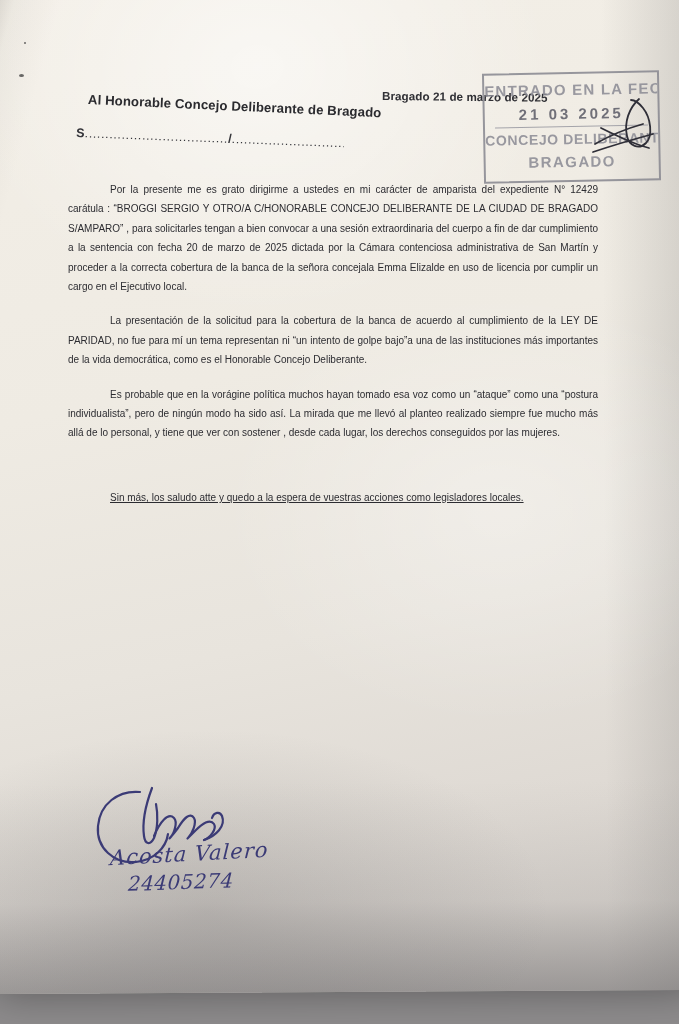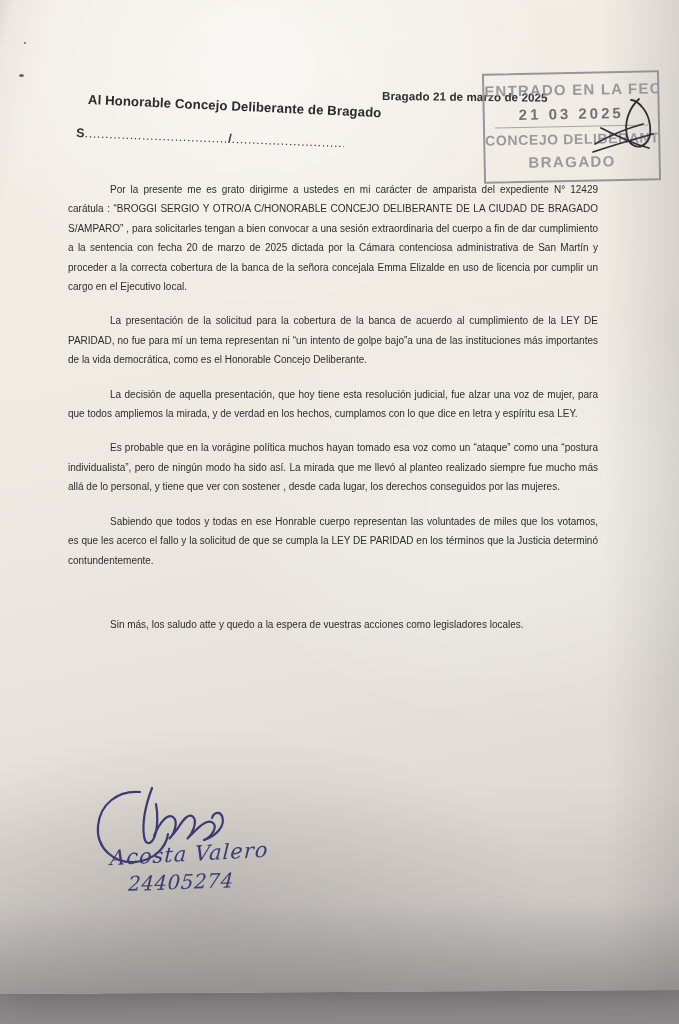--- a/index.html
+++ b/index.html
@@ -155,21 +155,21 @@
   }
   .body p {
     margin: 0 0 15px 0;
     text-indent: 42px;
     text-align: justify;
     font-size: 10px;
     line-height: 19.4px;
     color: #2c2c31;
     font-family: "Liberation Sans", sans-serif;
   }
-  .body p.last { margin-bottom: 0; }
+  .body p.last { margin-bottom: 0; text-decoration: underline; }
   .gap { height: 30px; }
 
   
   .signature {
     position: absolute;
     left: 86px;
     top: 760px;
     width: 230px;
     height: 135px;
     color: #33336e;
@@ -229,23 +229,21 @@
         <path d="M48 3 C 38 12, 33 26, 36 40 C 38 50, 48 54, 55 47 C 62 40, 60 22, 52 12 C 48 7, 43 4, 40 4"></path>
         <path d="M4 48 C 18 40, 34 33, 52 28"></path>
         <path d="M10 32 C 26 40, 42 48, 58 52"></path>
         <path d="M2 56 C 20 50, 40 44, 62 38"></path>
       </g>
     </svg>
 
     <div class="body">
       <p>Por la presente me es grato dirigirme a ustedes en mi carácter de amparista del expediente N° 12429 carátula : “BROGGI SERGIO Y OTRO/A C/HONORABLE CONCEJO DELIBERANTE DE LA CIUDAD DE BRAGADO S/AMPARO” , para solicitarles tengan a bien convocar a una sesión extraordinaria del cuerpo a fin de dar cumplimiento a la sentencia con fecha 20 de marzo de 2025 dictada por la Cámara contenciosa administrativa de San Martín y proceder a la correcta cobertura de la banca de la señora concejala Emma Elizalde en uso de licencia por cumplir un cargo en el Ejecutivo local.</p>
       <p>La presentación de la solicitud para la cobertura de la banca de acuerdo al cumplimiento de la LEY DE PARIDAD, no fue para mí un tema representan ni “un intento de golpe bajo”a una de las  instituciones más importantes  de la vida democrática, como es el Honorable Concejo Deliberante.</p>
-      <p>La decisión de aquella presentación, que hoy tiene esta resolución judicial, fue alzar una voz de mujer, para que todos ampliemos la mirada, y de verdad en los hechos, cumplamos con lo que dice en letra y espíritu esa LEY.</p>
       <p>Es probable que en la vorágine política muchos hayan tomado esa voz como un “ataque” como una “postura individualista”, pero de ningún modo ha sido así. La mirada que me llevó al planteo realizado siempre fue mucho más allá de lo personal, y tiene que ver con sostener , desde cada lugar, los derechos conseguidos por las mujeres.</p>
-      <p>Sabiendo que todos y todas en ese Honrable cuerpo representan las voluntades de miles que los votamos, es que les acerco el fallo y la solicitud de que se cumpla la LEY DE PARIDAD en los términos que la Justicia determinó contundentemente.</p>
       <div class="gap"></div>
       <p class="last">Sin más, los saludo atte y quedo a la espera de vuestras acciones como legisladores locales.</p>
     </div>
 
     <div class="signature">
       <svg viewBox="0 0 230 135" width="230" height="135">
         <g fill="none" stroke="#3b3b76" stroke-width="2.2" stroke-linecap="round" stroke-linejoin="round">
           <path d="M48 18 C 26 16, 8 30, 6 52 C 4 74, 22 90, 44 88 C 62 86, 74 74, 76 60"></path>
           <path d="M60 14 C 54 30, 50 48, 52 62 C 53 70, 58 72, 62 64 C 66 54, 66 40, 64 30"></path>
           <path d="M62 62 C 68 48, 76 38, 82 44 C 86 48, 82 60, 78 64 C 76 66, 80 62, 86 54 C 92 44, 98 38, 102 44 C 105 49, 100 60, 96 64 C 94 66, 98 62, 104 56 C 110 50, 118 44, 122 50 C 125 55, 118 64, 112 66"></path>

